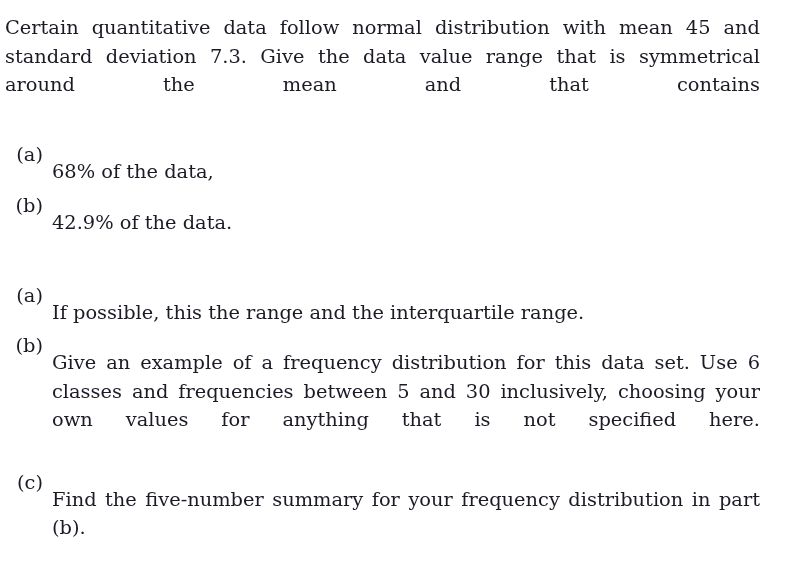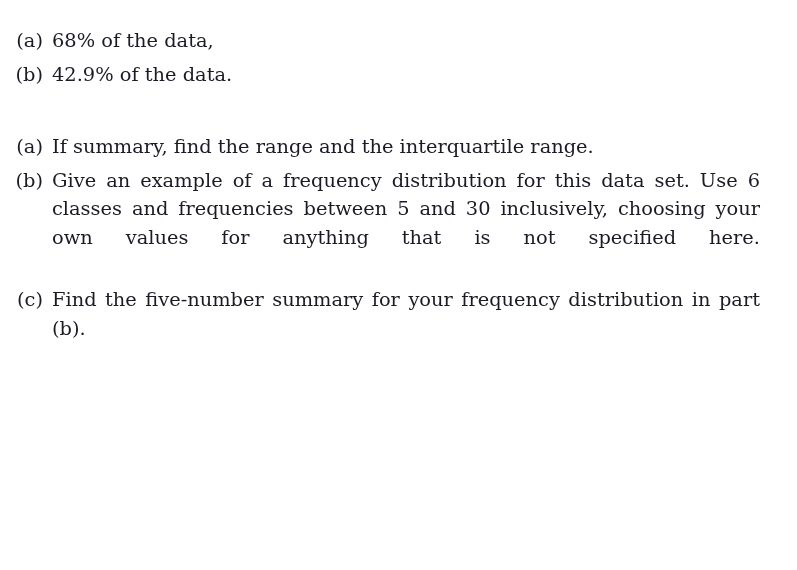--- a/index.html
+++ b/index.html
@@ -58,40 +58,42 @@
     white-space: nowrap;
     font-size: 19.4px;
     line-height: 28.6px;
   }
   .enum-body {
     flex: 1 1 auto;
     padding-left: 9px;
     text-align: justify;
     text-justify: inter-word;
     hyphens: none;
+    margin-top: 17px;
   }
   .enum-body.ragged {
     text-align: left;
   }
   .enum-body.lastline-left::after {
     content: "";
     display: inline-block;
     width: 100%;
   }
 
   
   .gap-sm { height: 13px; }
   .gap-md { height: 15px; }
   .gap-lg { height: 29px; }
 </style>
 </head>
 <body>
 
 <div id="sheet">
 
+  <p class="para lastline-left">Certain quantitative data follow normal distribution with mean 45 and standard deviation 7.3.  Give the data value range that is symmetrical around the mean and that contains</p>
 
   <div class="gap-sm"></div>
 
   <ul class="enum">
     <li class="enum-item">
       <span class="enum-label">(a)</span>
       <span class="enum-body ragged">68% of the data,</span>
     </li>
     <li class="enum-item" style="margin-top:5px;">
       <span class="enum-label">(b)</span>
@@ -100,21 +102,21 @@
   </ul>
 
   <div class="gap-lg"></div>
 
 
   <div class="gap-md"></div>
 
   <ul class="enum">
     <li class="enum-item">
       <span class="enum-label">(a)</span>
-      <span class="enum-body ragged">If summary, find the range and the interquartile range.</span>
+      <span class="enum-body ragged">If possible, this the range and the interquartile range.</span>
     </li>
     <li class="enum-item" style="margin-top:5px;">
       <span class="enum-label">(b)</span>
       <span class="enum-body lastline-left">Give an example of a frequency distribution for this data set.  Use 6 classes and frequencies between 5 and 30 inclusively, choosing your own values for anything that is not specified here.</span>
     </li>
     <li class="enum-item" style="margin-top:5px;">
       <span class="enum-label">(c)</span>
       <span class="enum-body lastline-left">Find the five-number summary for your frequency distribution in part (b).</span>
     </li>
 

